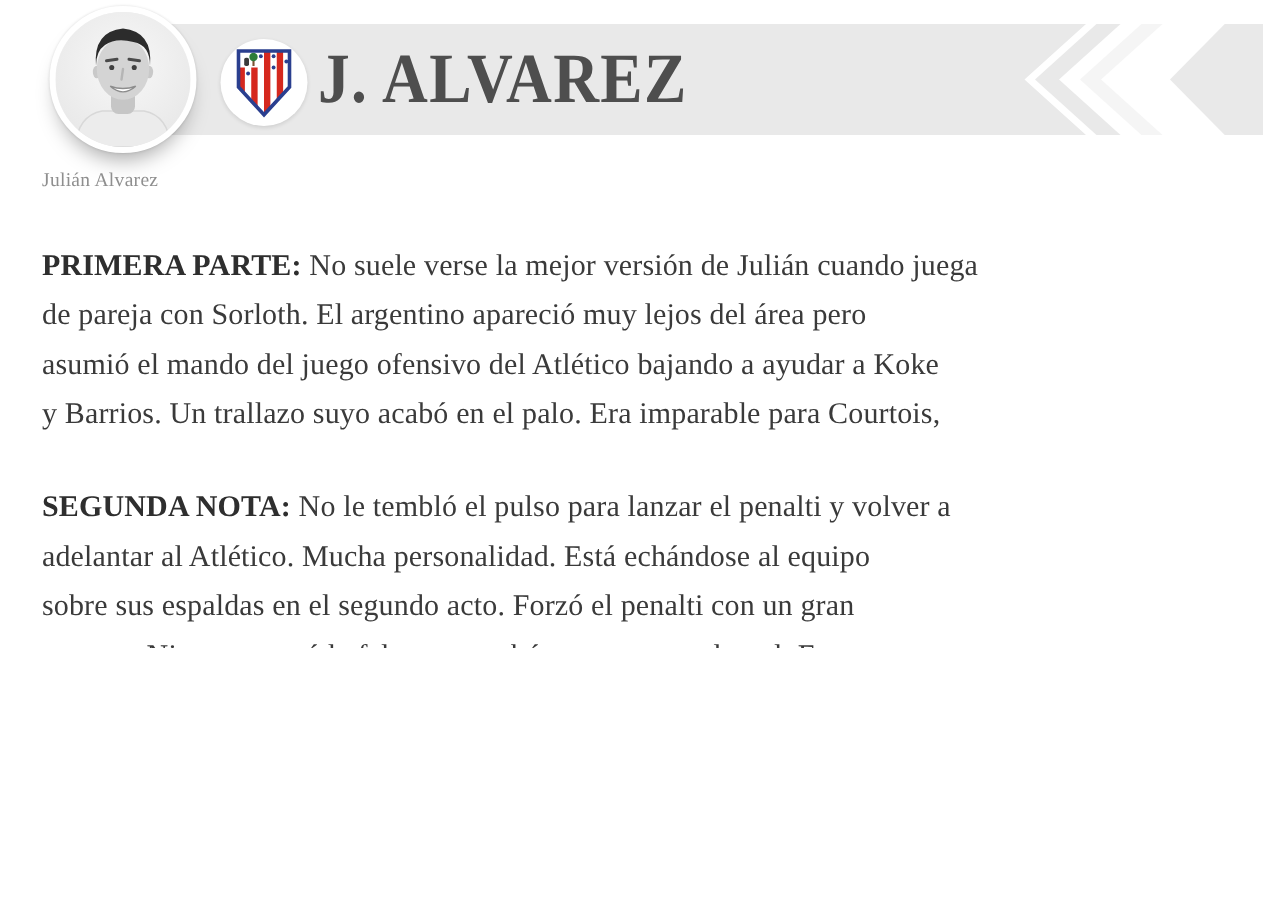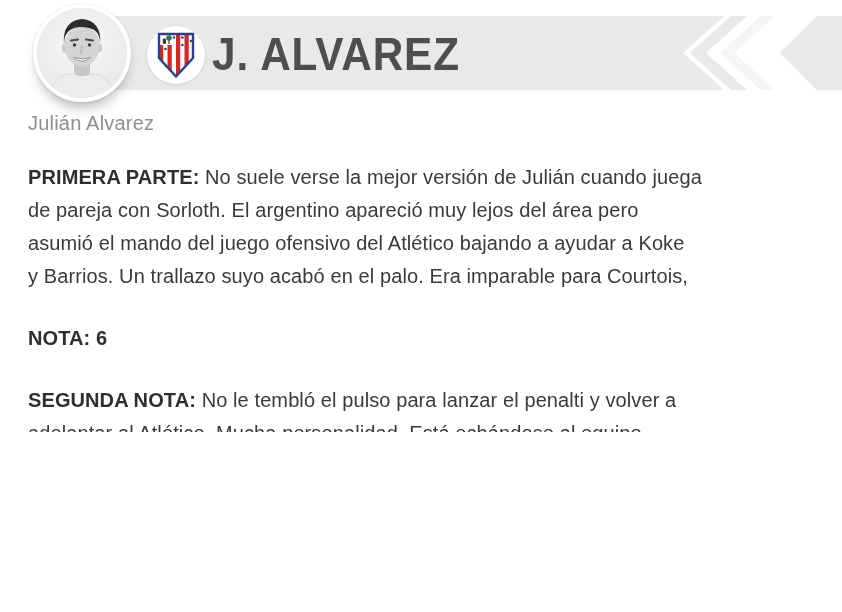--- a/index.html
+++ b/index.html
@@ -1,18 +1,18 @@
 <!DOCTYPE html>
 <html><head>
 <meta charset="utf-8">
 <style>
   html,body{margin:0;padding:0;background:#fff;}
   .page{
     position:relative;width:842px;height:432px;background:#ffffff;overflow:hidden;
-    font-family:Liberation Sans, sans-serif;
+    font-family:Liberation Serif, serif;
   }
   
   .banner{
     position:absolute;left:70px;top:16px;width:590px;height:74px;
     background:#e9e9e9;
   }
   .chevrons{
     position:absolute;left:660px;top:16px;width:182px;height:74px;display:block;
   }
   .photo{
@@ -29,21 +29,21 @@
     box-shadow:0 1px 3px rgba(0,0,0,.12);
   }
   .player-name{
     position:absolute;left:212px;top:16px;height:74px;margin:0;
     display:flex;align-items:center;
     font-size:47px;font-weight:bold;letter-spacing:1px;color:#4e4e4e;
     transform:scaleX(.9);transform-origin:left center;white-space:nowrap;
   }
   .caption{
     position:absolute;left:28px;top:112px;
-    font-size:20px;color:#8f8f8f;letter-spacing:.2px;
+    font-size:13px;color:#8f8f8f;letter-spacing:.2px;
   }
   
   .article{
     position:absolute;left:28px;top:161px;width:812px;
     font-size:20px;line-height:33px;color:#3a3a3a;letter-spacing:.1px;
   }
   .article p{margin:0 0 29px 0;white-space:pre-line;}
   .article b{font-weight:bold;color:#2e2e2e;}
   .note{font-weight:bold;color:#2e2e2e;}
 </style>
@@ -116,21 +116,20 @@
 
     <h1 class="player-name">J. ALVAREZ</h1>
     <div class="caption">Julián Alvarez</div>
   </div>
 
   <div class="article">
     <p><b>PRIMERA PARTE:</b> <span>No suele verse la mejor versión de Julián cuando juega
 de pareja con Sorloth. El argentino apareció muy lejos del área pero
 asumió el mando del juego ofensivo del Atlético bajando a ayudar a Koke
 y Barrios. Un trallazo suyo acabó en el palo. Era imparable para Courtois,</span></p>
-    <p class="note">NOTA: 6</p>
     <p><b>SEGUNDA NOTA:</b> <span>No le tembló el pulso para lanzar el penalti y volver a
 adelantar al Atlético. Mucha personalidad. Está echándose al equipo
 sobre sus espaldas en el segundo acto. Forzó el penalti con un gran
 centro a Nico, provocó la falta que acabó con su segundo gol. Es un
 jugador descomunal.</span></p>
   </div>
 
 </div>
 
 </body></html>

